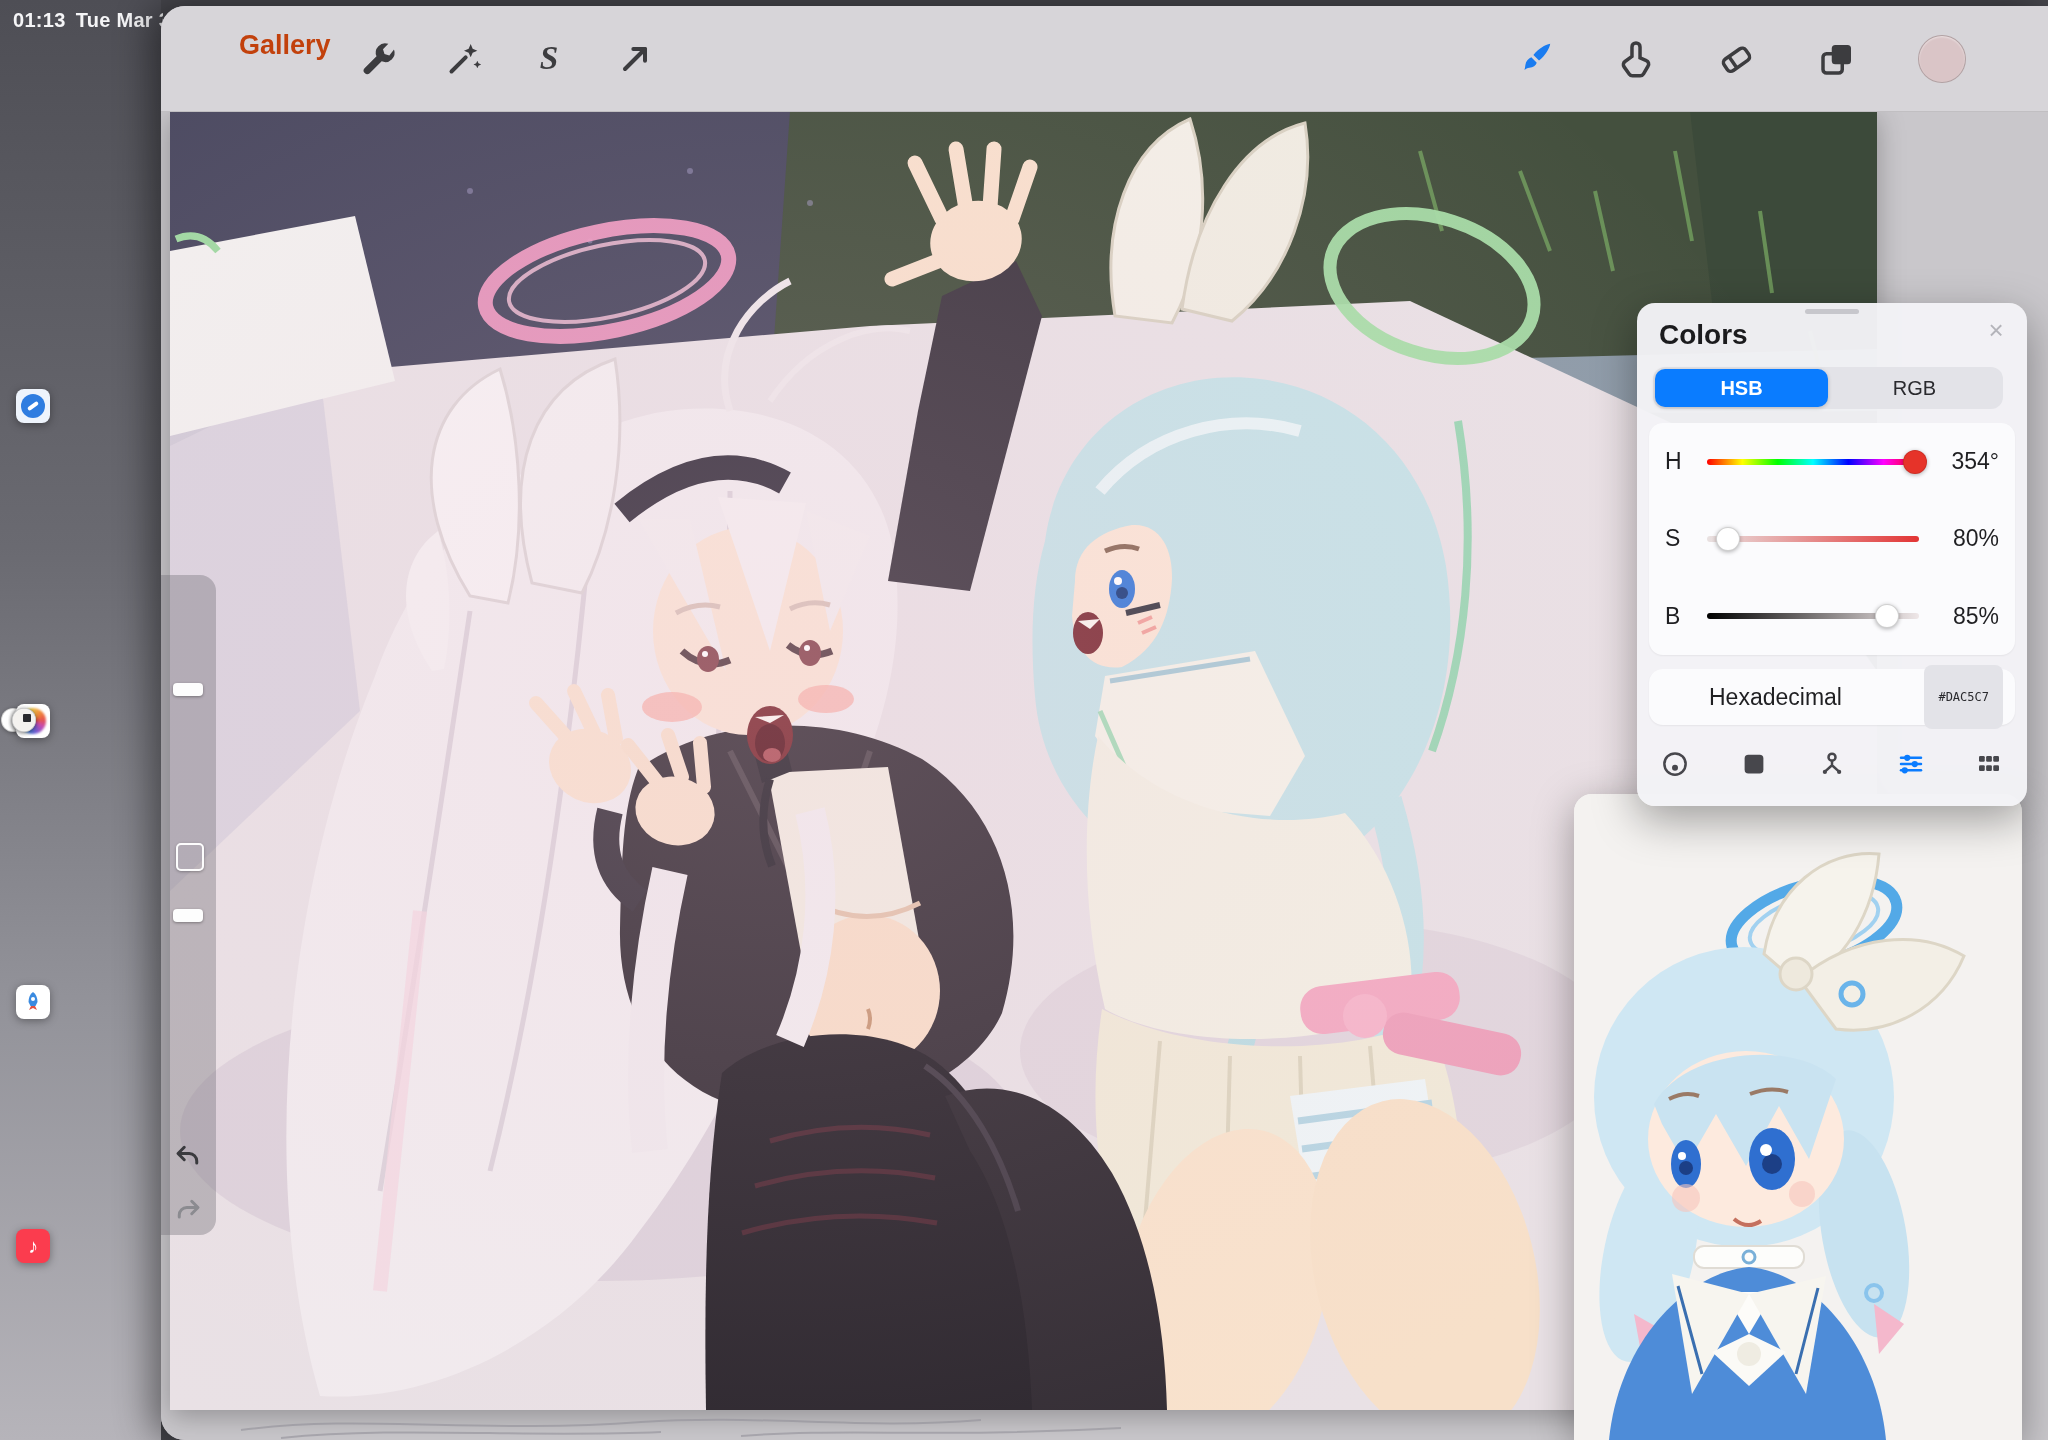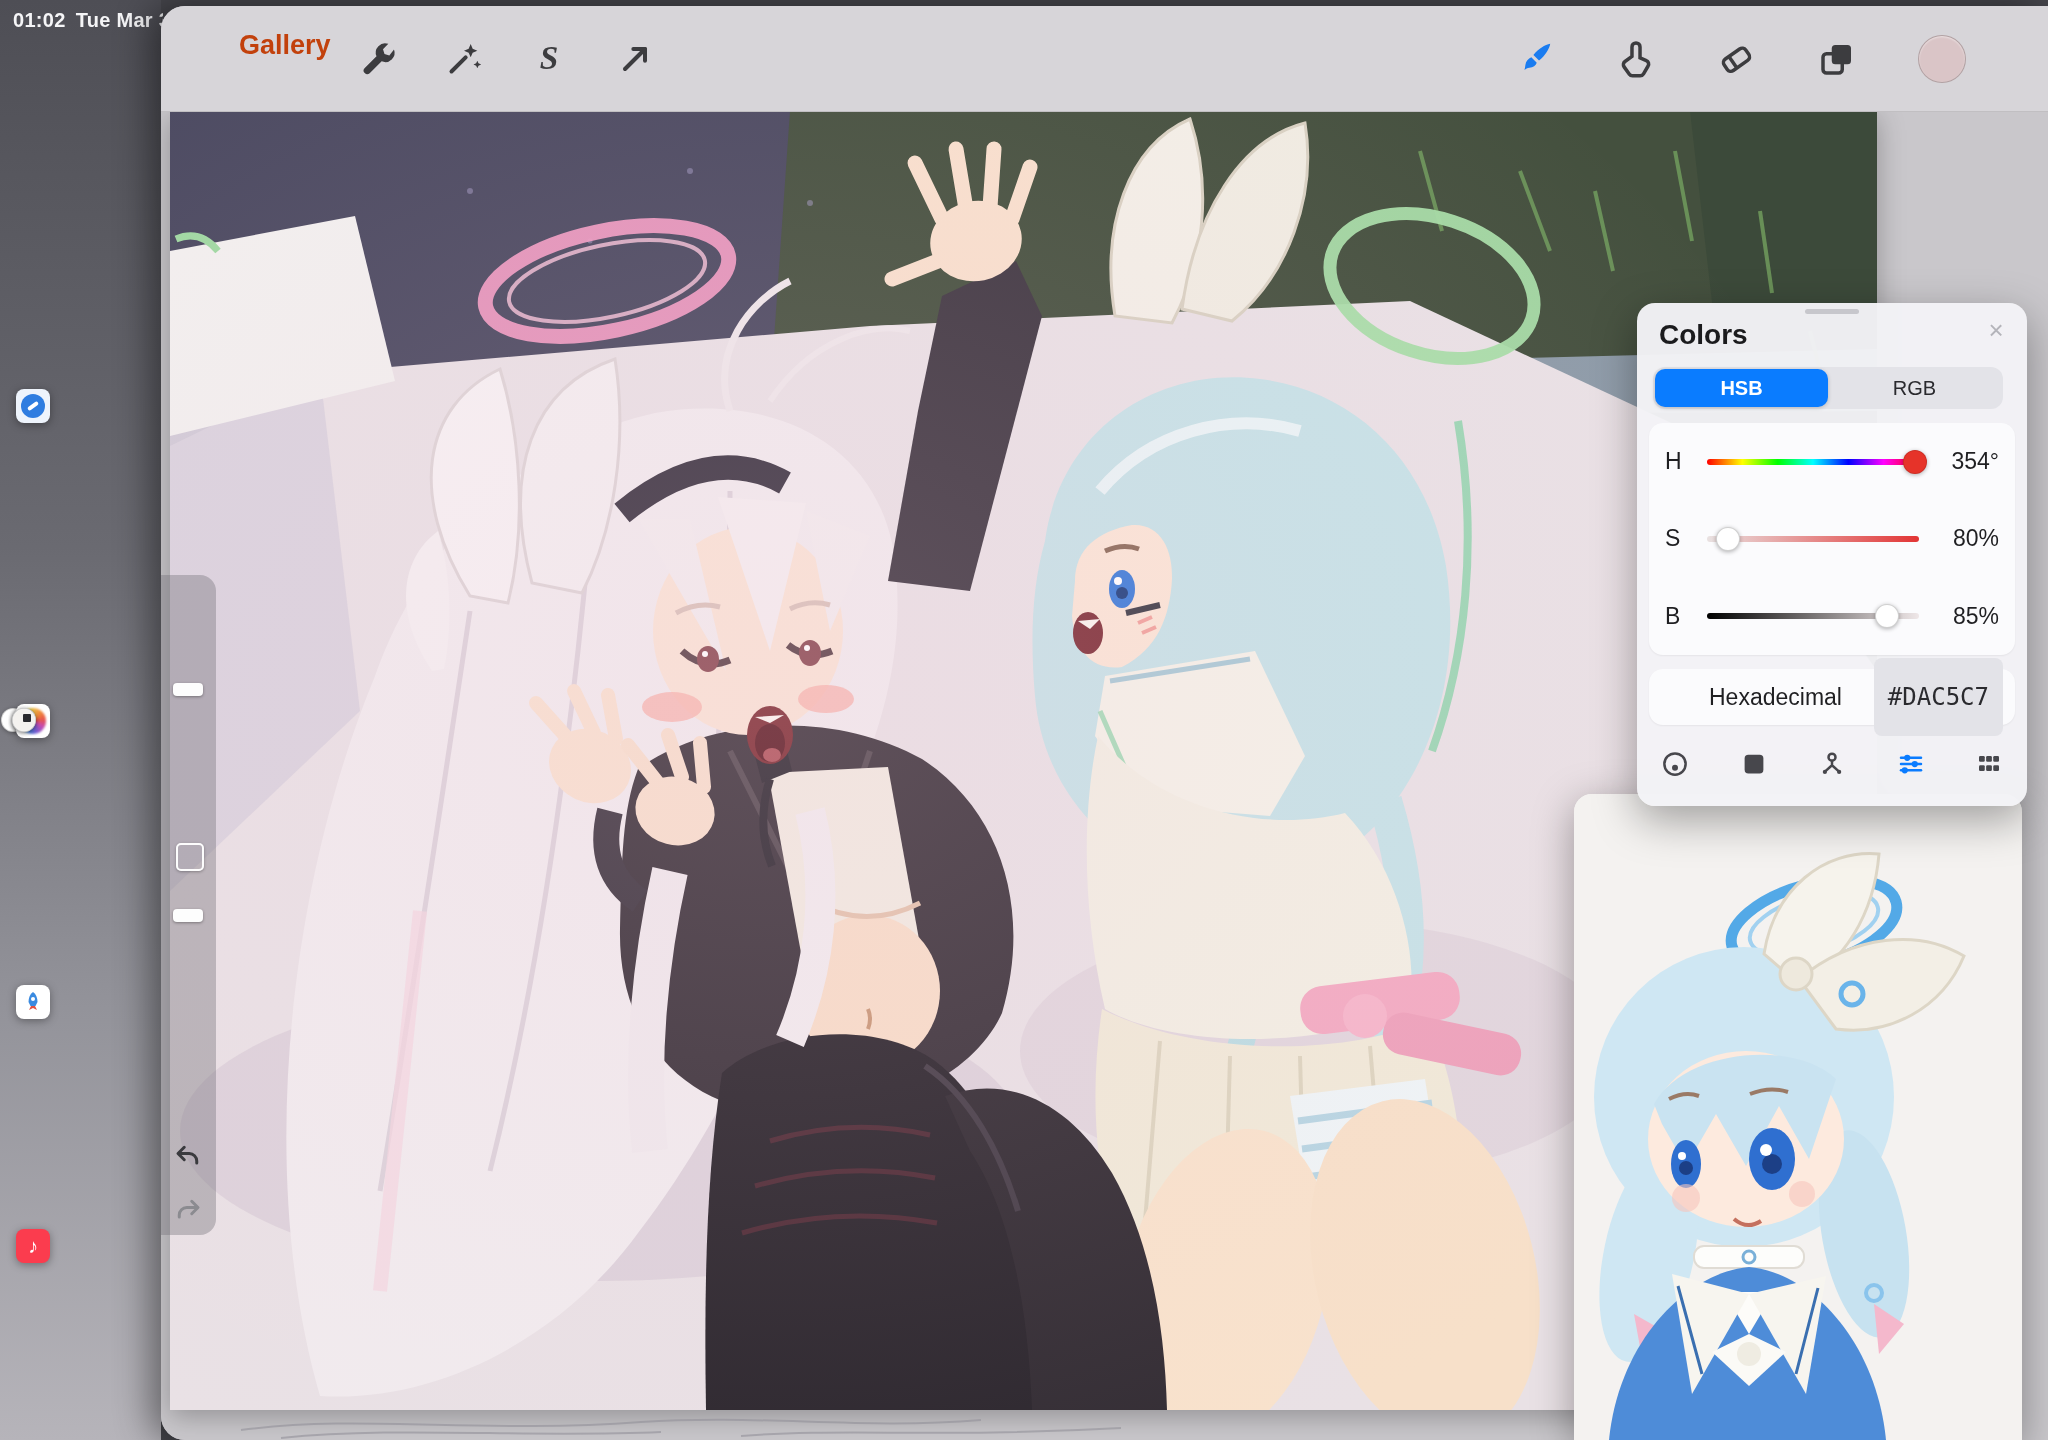--- a/index.html
+++ b/index.html
@@ -88,38 +88,38 @@
   .track-b{background:linear-gradient(to right,#000,#efe7e8);}
   .thumb{position:absolute;top:50%;transform:translate(-50%,-50%);width:22px;height:22px;border-radius:50%;
     background:#fff;border:1px solid rgba(0,0,0,.18);box-shadow:0 1px 4px rgba(0,0,0,.3);}
   .thumb.red{background:#e63329;border-color:rgba(0,0,0,.1);}
   .svalue{width:66px;text-align:right;font-size:23px;color:#1f1f22;}
   .hex-card{position:absolute;left:12px;right:12px;top:366px;height:56px;background:#fbfbfd;border-radius:14px;
     box-shadow:0 1px 2px rgba(0,0,0,.06);display:flex;align-items:center;justify-content:space-between;
     padding:0 12px 0 16px;box-sizing:border-box;}
   .hex-label{font-size:23px;color:#1f1f22;margin-left:44px;}
   .hex-chip{background:#e3e3e8;border-radius:8px;padding:25px 14px;font-family:"DejaVu Sans Mono",monospace;
-    font-size:24px;color:#2a2a2e;}
+    font-size:12px;color:#2a2a2e;}
   .modes{position:absolute;left:20px;right:20px;top:438px;height:46px;display:flex;
     align-items:center;justify-content:space-between;}
   .mode{width:36px;height:36px;display:flex;align-items:center;justify-content:center;}
 
   
   .ref-panel{position:absolute;left:1413px;top:788px;width:448px;height:646px;z-index:35;
     background:#f4f2f0;border-radius:18px 18px 0 0;box-shadow:0 10px 40px rgba(0,0,0,.35);overflow:hidden;}
   .ref-panel svg{display:block;width:100%;height:100%;}
 </style>
 </head>
 <body>
 
 <div class="screen">
 
   <div class="app-strip">
     <div class="status-bar">
-      <span>01:02</span><span>Tue Mar 3</span>
+      <span>01:13</span><span>Tue Mar 3</span>
     </div>
 
     <div class="thumb t1">
         <div class="sc"></div>
       </div>
 
     <div class="mini-icon ic-blue">
         <div class="dot"></div>
       </div>
 

